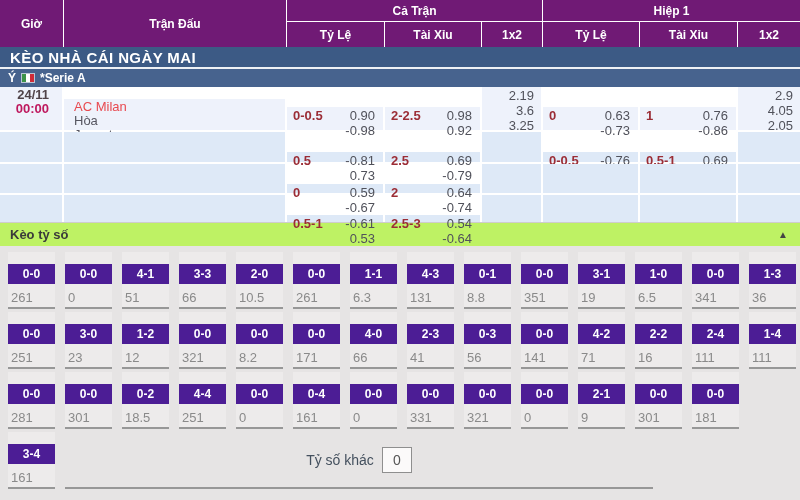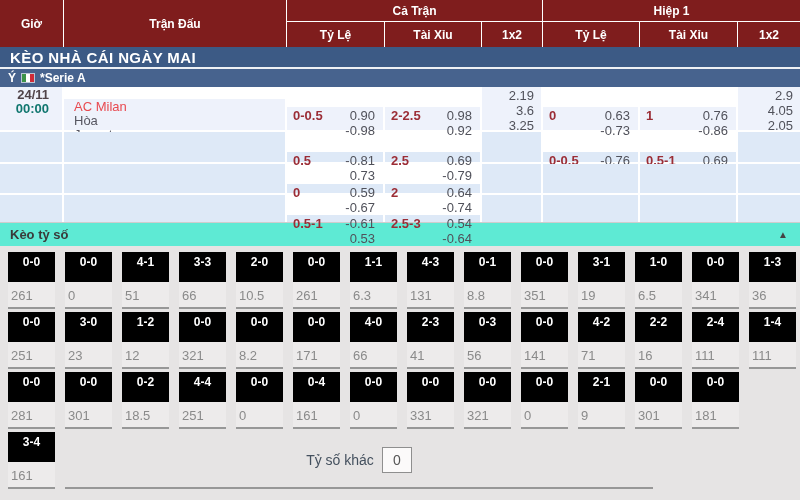--- a/index.html
+++ b/index.html
@@ -8,21 +8,21 @@
 
   
   .hdr {
     display: grid;
     grid-template-columns: 63px 222px 97px 96px 60px 96px 97px 62px;
     grid-template-rows: 21px 25px;
     gap: 1px;
     background: #fff;
     font-size: 12px; font-weight: bold; color: #fff;
   }
-  .hdr .h { background: #7f1d1d; display: flex; align-items: center; justify-content: center; }
+  .hdr .h { background: #701a75; display: flex; align-items: center; justify-content: center; }
 
   .banner {
     height: 20px; background: #3c5a85; color: #fff;
     display: flex; align-items: center; padding-left: 10px;
     font-size: 15px; font-weight: bold; letter-spacing: .4px;
   }
   .league {
     height: 20px; background: #47638e; color: #fff;
     border-top: 2px solid #eef1f5;
     display: flex; align-items: center; gap: 5px; padding-left: 8px;
@@ -39,43 +39,43 @@
     display: grid;
     grid-template-columns: 62px 221px 96px 95px 59px 95px 96px 62px;
     grid-template-rows: 43px 30px 29px 27px;
     gap: 2px; background: #fff;
     font-size: 13px; color: #50515a;
   }
   .ogrid .c { background: #dee9f7; }
   .ogrid .r0 { background: #eef2fb; }
   .timec { display: flex; flex-direction: column; align-items: flex-end; padding: 1px 13px 0 0; line-height: 14px; }
   .timec .d { color: #504449; font-weight: bold; }
-  .timec .t { color: #0f766e; font-weight: bold; }
+  .timec .t { color: #be185d; font-weight: bold; }
   .matchc { padding: 1px 0 0 10px; line-height: 14px; margin-top: 12px; }
   .matchc .home { color: #e8494f; }
   .matchc .oth { color: #565660; }
   .oddsc { display: flex; justify-content: space-between; padding: 1px 8px 0 6px; line-height: 15px; margin-top: 20px; }
   .oddsc .line { color: #9b2d36; font-weight: bold; }
   .oddsc .vals { display: flex; flex-direction: column; align-items: flex-end; }
   .x2c { display: flex; flex-direction: column; align-items: flex-end; padding: 1px 7px 0 12px; line-height: 15px; }
 
   
   .score-bar {
-    height: 24px; background: #5eead4; border-top: 1px solid #cfcdcd;
+    height: 24px; background: #bef264; border-top: 1px solid #cfcdcd;
     display: flex; align-items: center; justify-content: space-between;
     padding: 0 12px 0 10px; font-size: 13px; color: #3a3a3a; font-weight: bold;
     cursor: pointer;
   }
   .score-bar .arrow { font-size: 10px; color: #444; }
   .score-grid { padding: 6px 0 0 8px; background: #e6e4e4; }
   .score-row { display: flex; gap: 10px; margin-bottom: 3px; height: 57px; }
   .score-cell { width: 47px; background: #edebeb; border-bottom: 2px solid #979797; cursor: pointer; }
   .score-badge {
-    height: 30px; background: #000000; color: #fff;
-    font-weight: bold; font-size: 12px; text-align: center; line-height: 20px;
+    height: 20px; background: #4c1d95; color: #fff;
+    font-weight: bold; font-size: 12px; text-align: center; line-height: 20px; margin-top: 12px;
   }
   .score-odds { font-size: 13px; color: #8a8a8a; padding: 6px 0 0 3px; }
   .other-score {
     width: 588px; border-bottom: 2px solid #979797;
     display: flex; align-items: center; justify-content: center; gap: 8px;
   }
   .other-label { font-size: 14px; color: #44505e; }
   .other-box {
     width: 30px; height: 26px; background: #fbfafa; border: 1px solid #8f8f8f;
     display: flex; align-items: center; justify-content: center;

